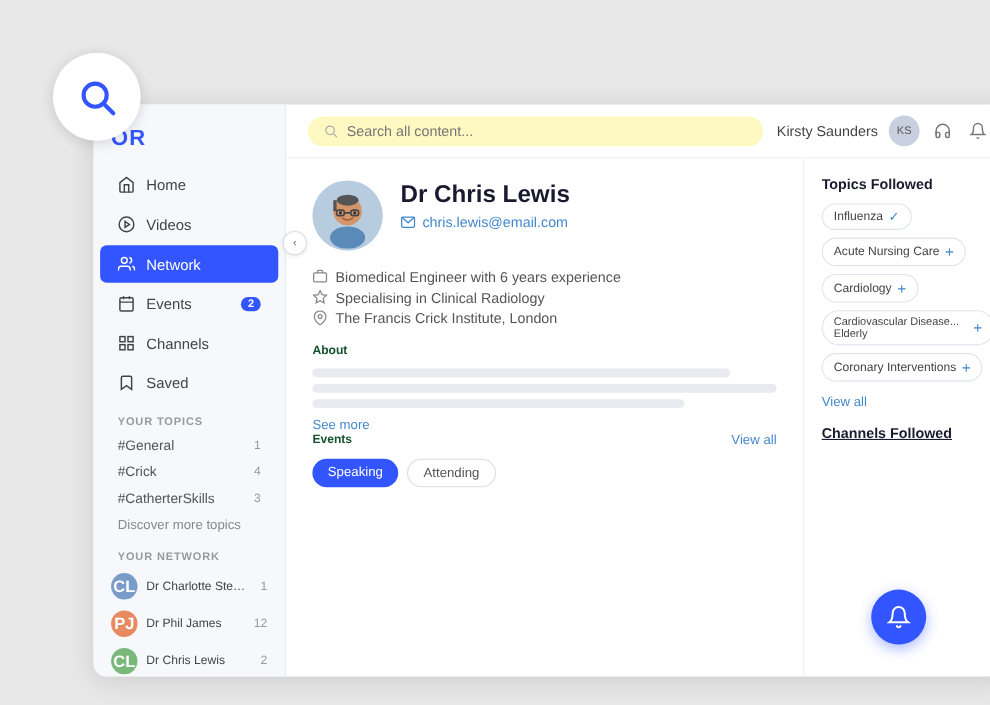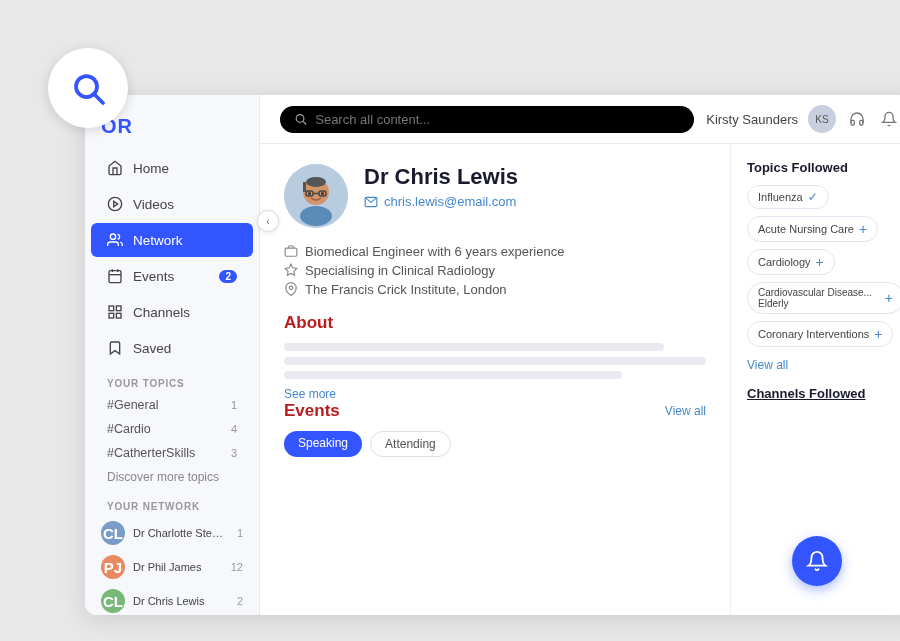--- a/index.html
+++ b/index.html
@@ -161,21 +161,21 @@
       padding: 10px 20px;
       border-bottom: 1px solid #eee;
       gap: 12px;
       flex-shrink: 0;
     }
     .search-bar {
       flex: 1;
       display: flex;
       align-items: center;
       gap: 8px;
-      background: #000000;
+      background: #fef9c3;
       border-radius: 20px;
       padding: 6px 14px;
     }
     .search-bar input {
       border: none;
       background: transparent;
       font-size: 13px;
       color: #888;
       outline: none;
       width: 100%;
@@ -261,23 +261,23 @@
     }
     .profile-meta-item {
       font-size: 13px;
       color: #555;
       display: flex;
       align-items: flex-start;
       gap: 7px;
     }
 
     .section-title {
-      font-size: 17px;
+      font-size: 11px;
       font-weight: 700;
-      color: #b91c1c;
+      color: #14532d;
       margin: 16px 0 10px;
     }
 
     .about-lines { display: flex; flex-direction: column; gap: 6px; margin-bottom: 8px; }
     .about-line {
       height: 8px;
       border-radius: 4px;
       background: #e8eaf0;
     }
 
@@ -459,21 +459,21 @@
         </svg>
       <span>Saved</span>
     </div>
 
     <div class="sidebar-section-title">YOUR TOPICS</div>
     <div class="topic-item">
       <span>#General</span>
       <span class="topic-count">1</span>
     </div>
     <div class="topic-item">
-      <span>#Cardio</span>
+      <span>#Crick</span>
       <span class="topic-count">4</span>
     </div>
     <div class="topic-item">
       <span>#CatherterSkills</span>
       <span class="topic-count">3</span>
     </div>
     <div class="discover-link">Discover more topics</div>
 
     <div class="sidebar-section-title">YOUR NETWORK</div>
     <div class="network-person">

